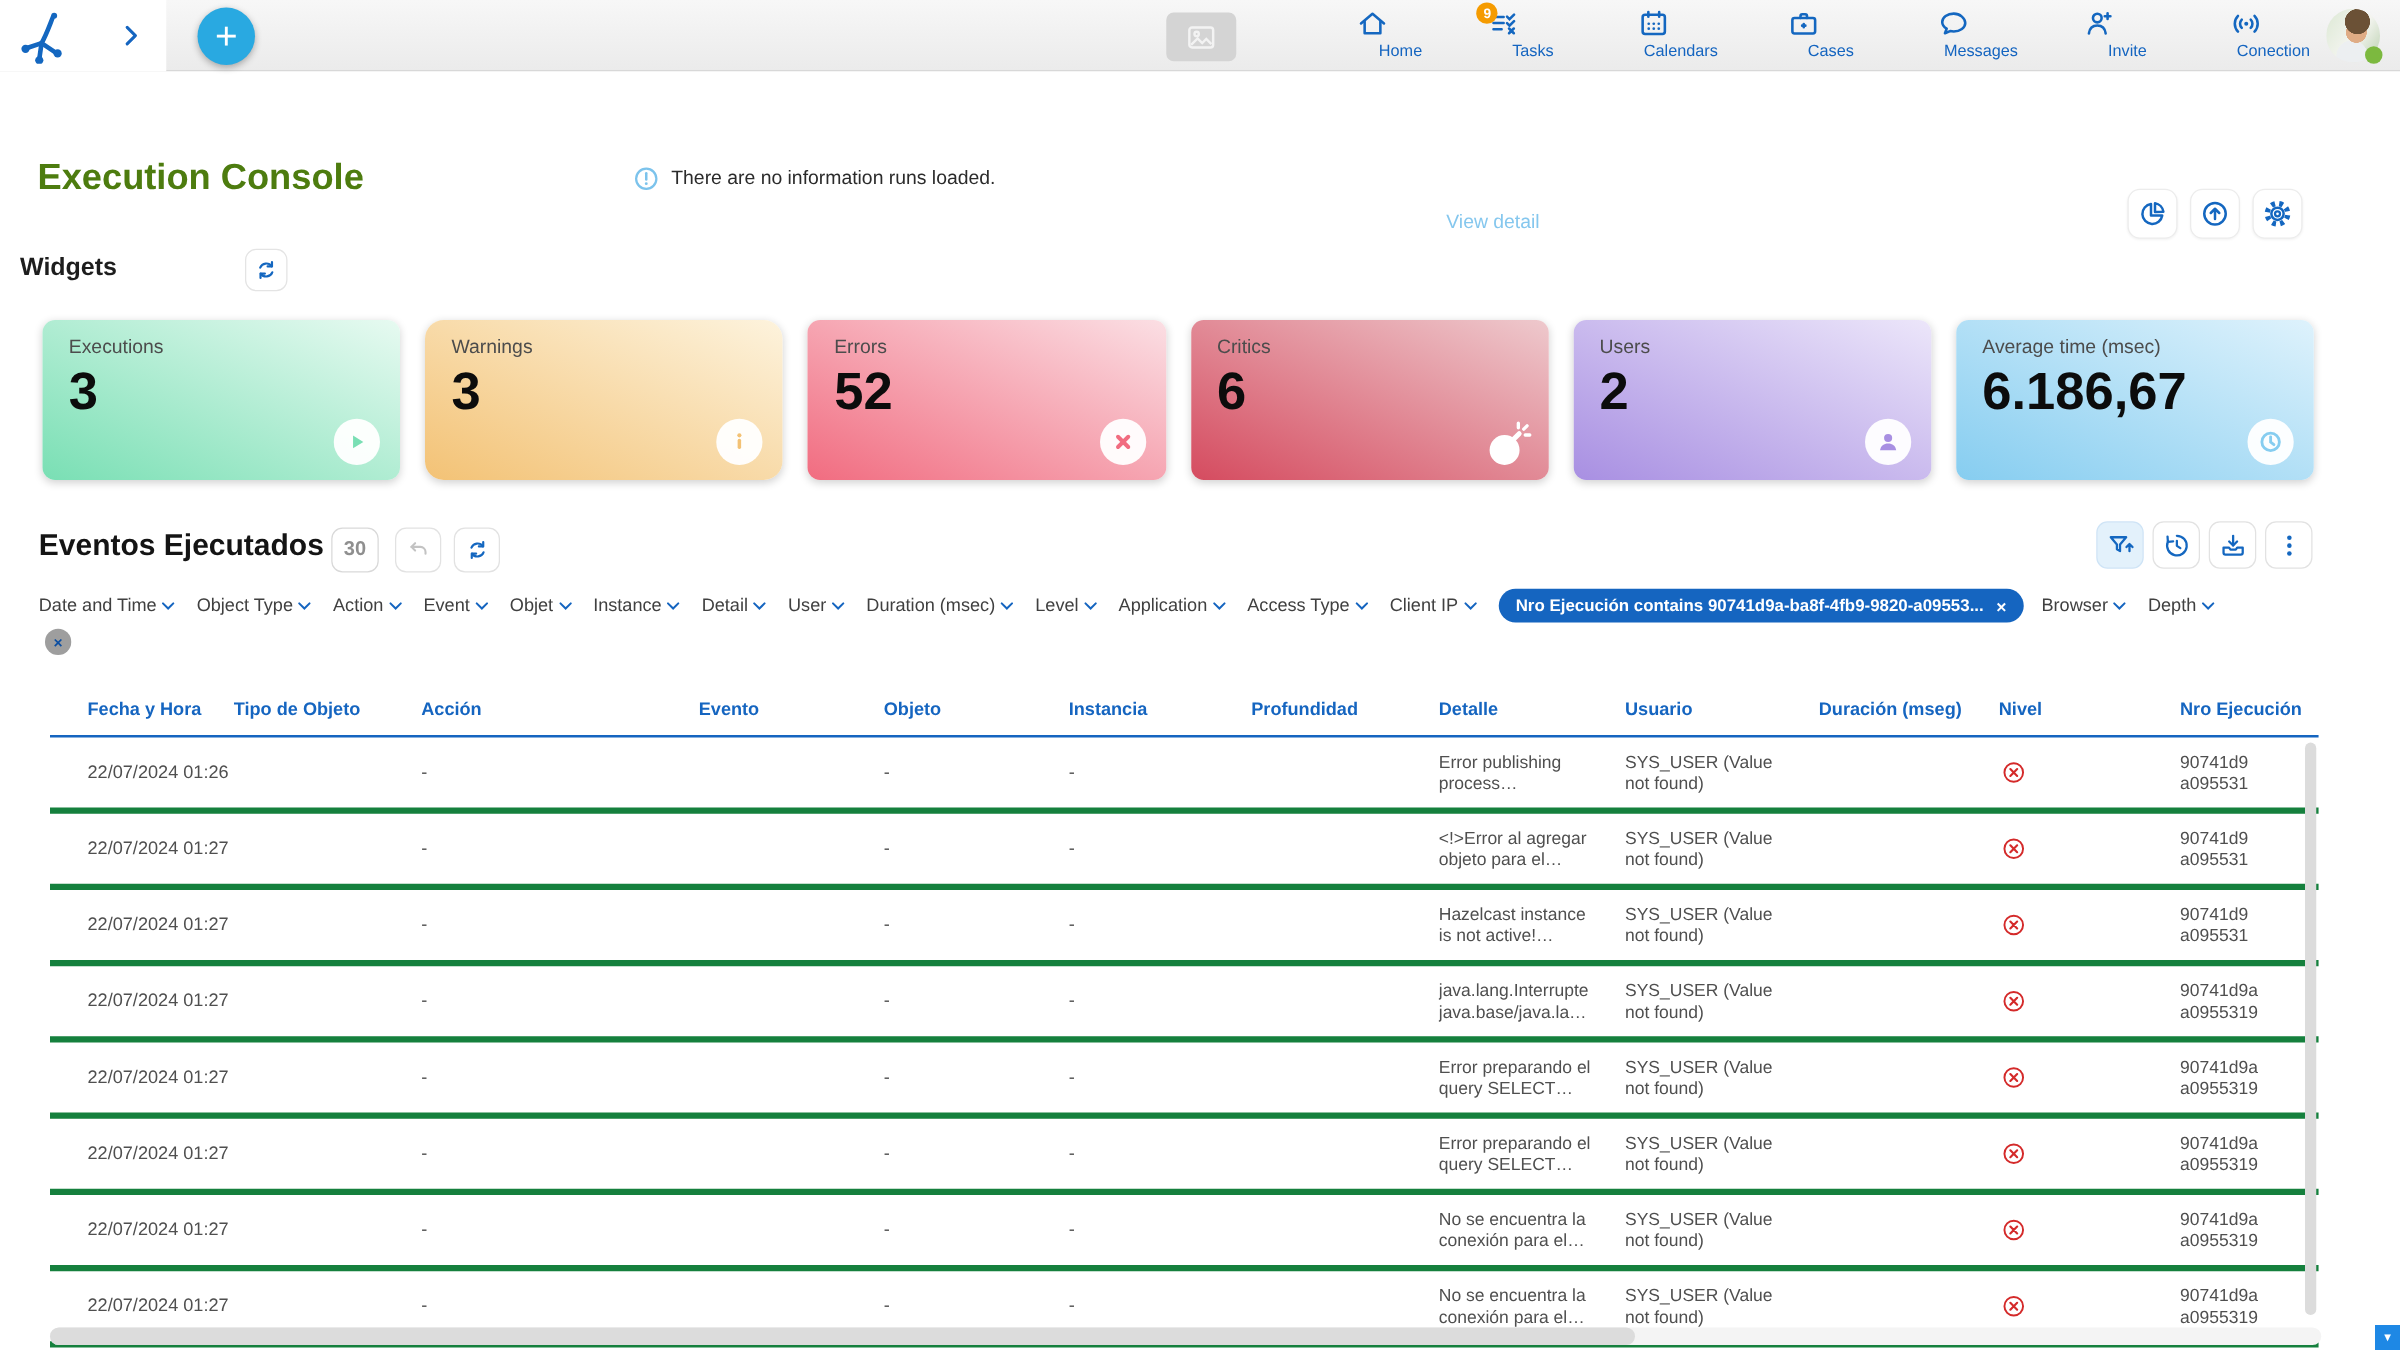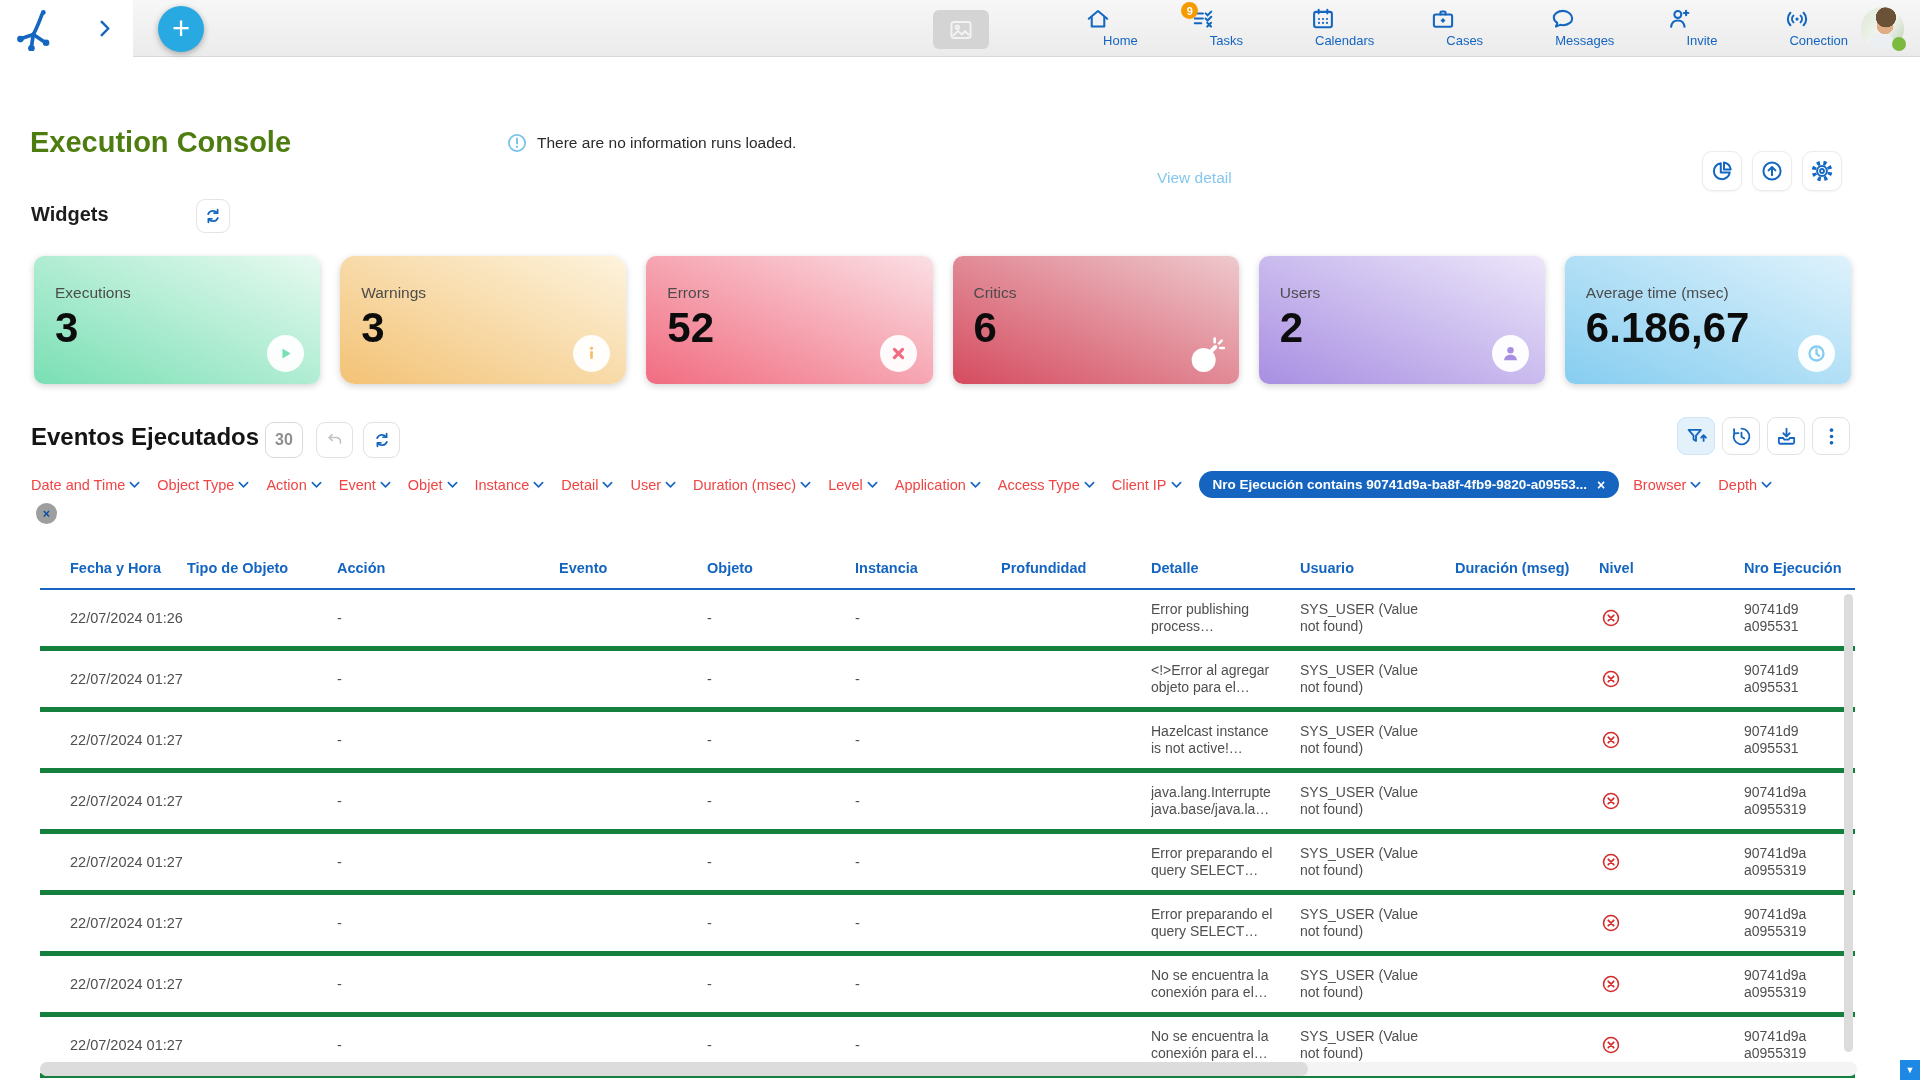--- a/index.html
+++ b/index.html
@@ -45,27 +45,27 @@
   .msg svg { width:20px; height:20px; flex:0 0 auto; }
   .msg .txt { font-size:15.5px; color:#2b2b2b; }
   .view-detail { position:absolute; left:1157px; top:169px; font-size:15.5px; color:#85c7ee; cursor:pointer; }
   .hdr-actions { position:absolute; left:1702px; top:151px; display:flex; gap:10px; }
   .icon-btn { width:40px; height:40px; border-radius:10px; border:1px solid #ececec; background:#fff;
     display:flex; align-items:center; justify-content:center; color:#1467c0; cursor:pointer;
     box-shadow:0 1px 2px rgba(0,0,0,.05); }
   .icon-btn svg { width:24px; height:24px; }
 
   
-  .widgets-heading { position:absolute; left:31px; top:203px; font-size:20px; font-weight:bold; color:#1d1d1d; }
+  .widgets-heading { position:absolute; left:16px; top:203px; font-size:20px; font-weight:bold; color:#1d1d1d; }
   .widgets-refresh { position:absolute; left:196px; top:199px; width:34px; height:34px; border-radius:9px;
     border:1px solid #e4e4e4; background:#fff; display:flex; align-items:center; justify-content:center;
     color:#1467c0; cursor:pointer; }
   .widgets-refresh svg { width:20px; height:20px; }
   .cards { position:absolute; left:34px; top:256px; width:1817px; display:flex; gap:20px; }
-  .card { position:relative; flex:1 1 0; height:128px; border-radius:10px; padding:28px 21px;
+  .card { position:relative; flex:1 1 0; height:128px; border-radius:10px; padding:13px 21px;
     box-shadow:0 2px 7px rgba(0,0,0,.18); cursor:pointer; }
   .card .clabel { font-size:15.5px; color:#4c4c4c; }
   .card .cvalue { font-size:42px; font-weight:bold; color:#0c0c0c; margin-top:4px; line-height:1.05; }
   .card .cicon { position:absolute; right:16px; bottom:12px; width:37px; height:37px; border-radius:50%;
     background:rgba(255,255,255,.95); display:flex; align-items:center; justify-content:center;
     color:var(--glyph,#888); }
   .card .cicon svg { width:21px; height:21px; }
   .card .cicon-bare { position:absolute; right:11px; bottom:7px; width:42px; height:42px; background:none;
     display:flex; align-items:center; justify-content:center; }
   .card .cicon-bare svg { width:40px; height:40px; }
@@ -82,21 +82,21 @@
   .ev-refresh { left:363px; color:#1467c0; }
   .ev-actions { position:absolute; left:1677px; top:417px; display:flex; gap:7px; }
   .ev-action { width:38px; height:38px; border-radius:9px; border:1px solid #e2e2e2; background:#fff;
     display:flex; align-items:center; justify-content:center; color:#1467c0; cursor:pointer; }
   .ev-action svg { width:23px; height:23px; }
   .ev-action.active { background:#e3f1fb; border-color:#cfe4f6; }
 
   
   .filters { position:absolute; left:31px; top:471px; width:1860px; display:flex; align-items:center; }
   .filter-item { display:flex; align-items:center; margin-right:17px; cursor:pointer; white-space:nowrap; }
-  .filter-item .flbl { font-size:14.5px; color:#ef4444; }
+  .filter-item .flbl { font-size:14.5px; color:#404040; }
   .filter-item svg.chev { width:11px; height:8px; margin-left:4px; }
   .chip { display:inline-flex; align-items:center; gap:10px; height:27px; padding:0 14px;
     border-radius:15px; color:#fff; font-size:13.5px; font-weight:bold; margin-right:14px;
     cursor:pointer; white-space:nowrap; }
   .chip .chip-x { font-size:14px; font-weight:bold; cursor:pointer; }
   .clear-filters { position:absolute; left:36px; top:503px; width:21px; height:21px; border-radius:50%;
     background:#9e9e9e; color:#0b4ea2; font-size:12.5px; font-weight:bold; display:flex;
     align-items:center; justify-content:center; cursor:pointer; }
 
   

